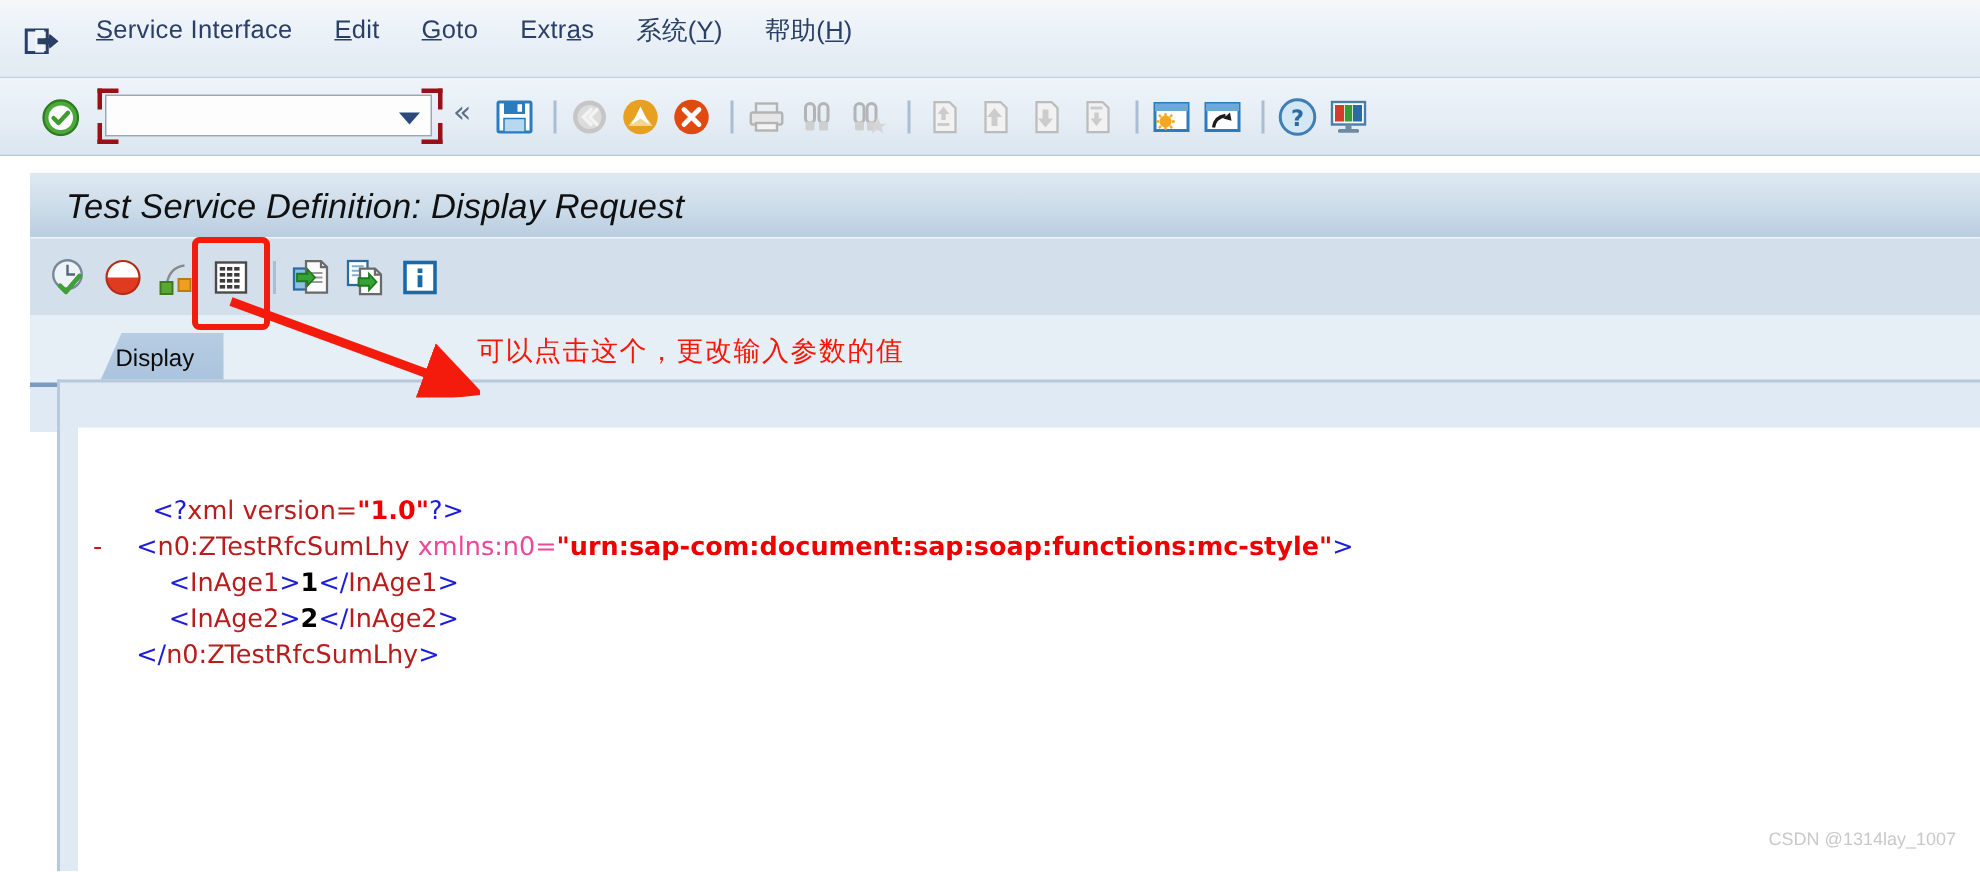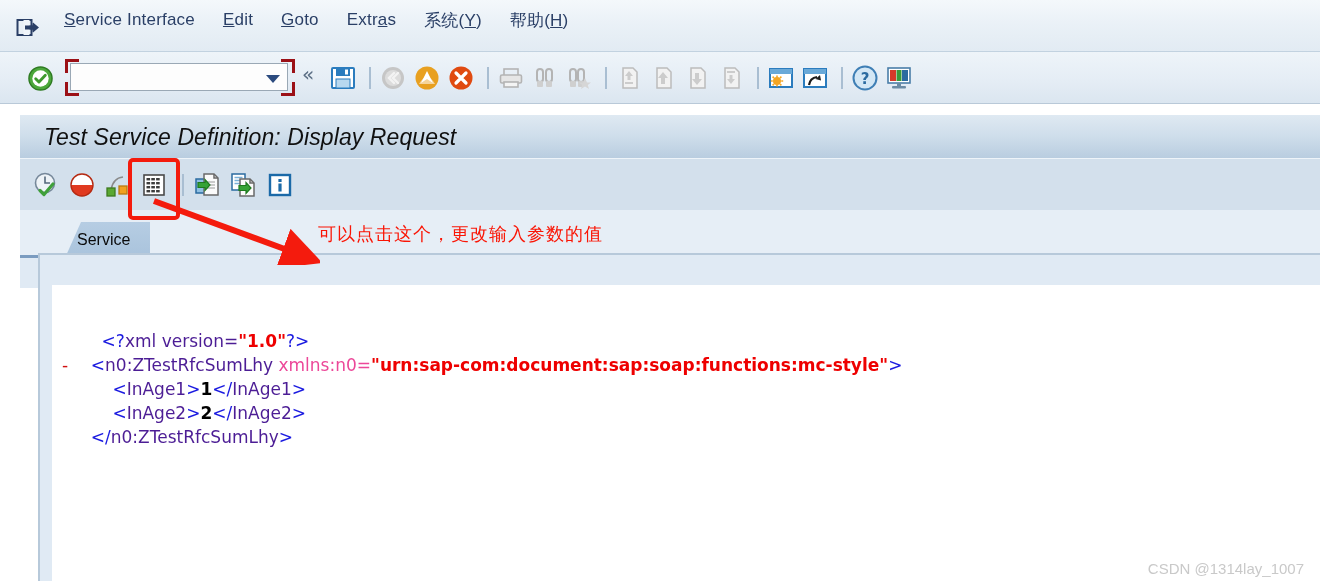--- a/index.html
+++ b/index.html
@@ -222,21 +222,21 @@
   .xml {
     position: absolute;
     left: 28px; top: 44px;
     font-family: "DejaVu Sans", sans-serif;
     font-size: 17px;
     line-height: 24px;
     white-space: pre;
   }
   .xml .row { white-space: pre; }
   .ang { color: #1a1ae0; }
-  .tag { color: #4c1d95; }
+  .tag { color: #b91c1c; }
   .attr { color: #ec4899; }
   .val { color: #ee0000; font-weight: bold; }
   .txt { color: #000000; font-weight: bold; }
   .minus {
     position: absolute;
     left: 10px; top: 68px;
     color: #d01010;
     font-family: "DejaVu Sans", sans-serif;
     font-size: 17px;
     line-height: 24px;
@@ -263,22 +263,22 @@
   }
   .arrow-svg {
     position: absolute;
     left: 150px; top: 195px;
     width: 170px; height: 70px;
     pointer-events: none;
   }
 
   .watermark {
     position: absolute;
-    right: 16px; bottom: 4px;
-    font-size: 15px;
+    right: 16px; bottom: 15px;
+    font-size: 12px;
     color: #c9c9c9;
     font-family: "Liberation Sans", sans-serif;
     white-space: nowrap;
   }
 </style>
 </head>
 <body>
 
 <div id="screen">
 
@@ -536,21 +536,21 @@
           <rect x="5" y="5" width="20" height="20" fill="#ffffff" stroke="#1b6aa8" stroke-width="2.4"></rect>
           <rect x="13.4" y="9" width="3.2" height="3" fill="#1b6aa8"></rect>
           <rect x="13.4" y="13.5" width="3.2" height="8" fill="#1b6aa8"></rect>
         </svg>
       </div>
     </div>
   </div>
 
   <div class="tabstrip">
     <div class="tab">
-      <span>Service</span>
+      <span>Display</span>
     </div>
   </div>
 
   <div class="panel-topline"></div>
   <div class="panel"></div>
   <div class="inner-border"></div>
   <div class="xmlleft"></div>
 
   <div class="xmlarea">
     <div class="minus">-</div>

